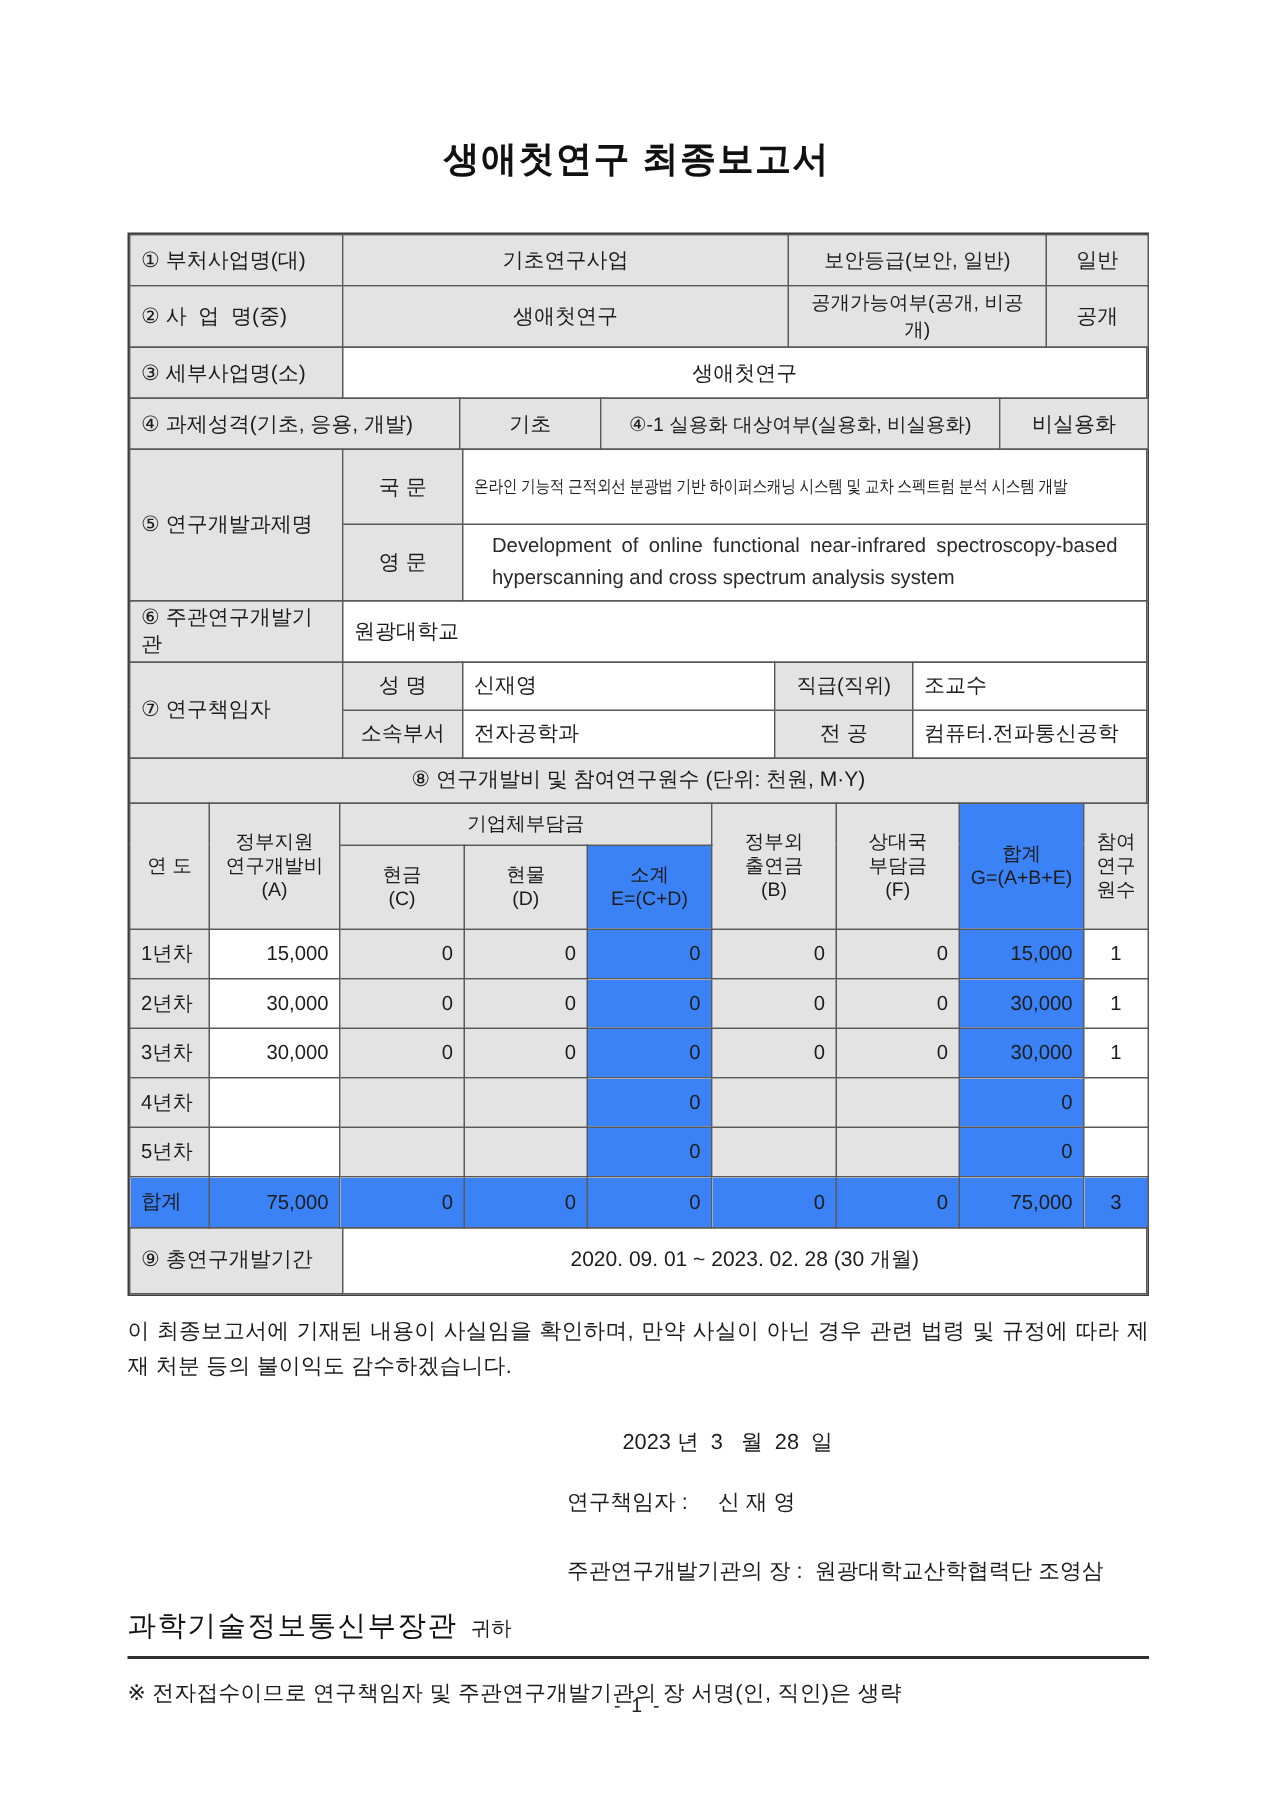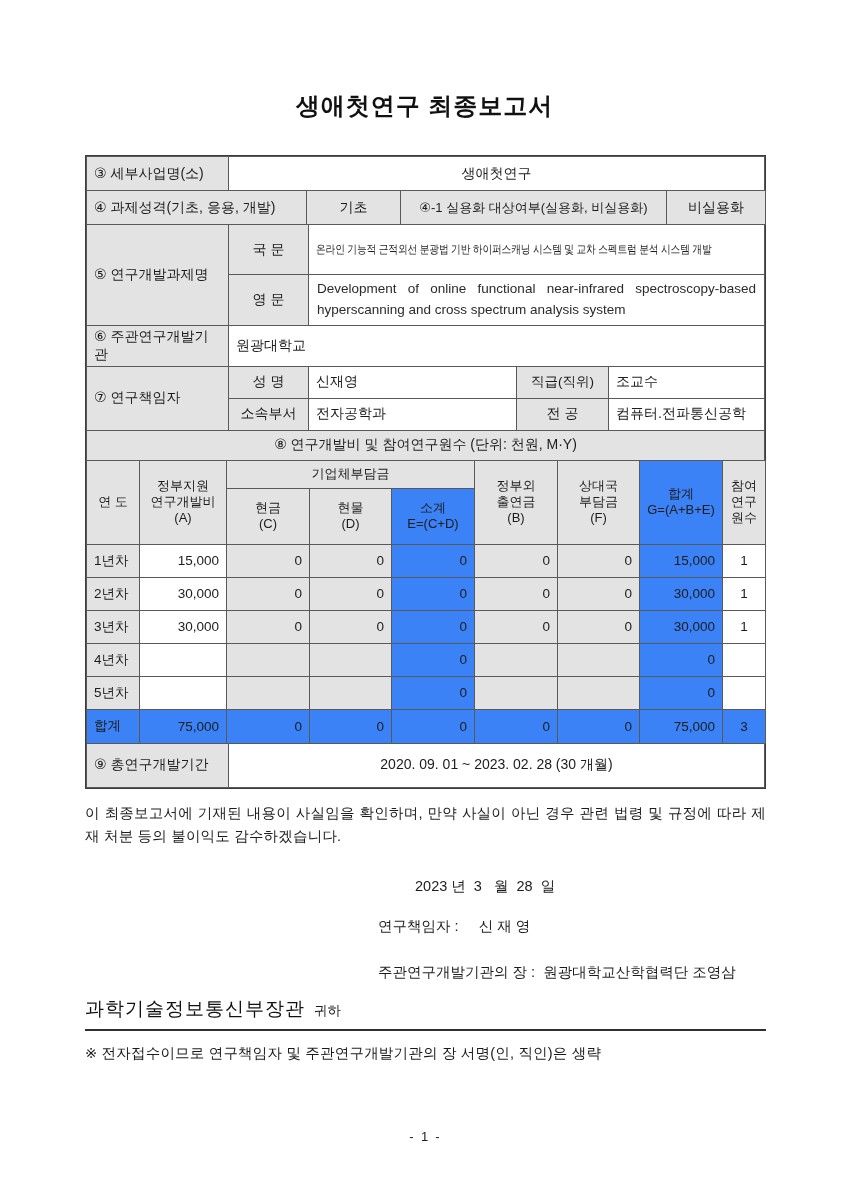--- a/index.html
+++ b/index.html
@@ -18,21 +18,21 @@
   .w { background:#ffffff; }
   .o { background:#3b82f6; }
   .ctr { text-align:center; }
   .lft { text-align:left; }
   .rgt { text-align:right; }
   .pre { white-space:pre-wrap; }
   .nl { white-space:pre-line; line-height:1.25; }
   .banner { font-size:14px; }
   .bh { font-size:13px; line-height:1.25; }
   .bd { font-size:13.5px; }
-  .eng { font-size:13.5px; text-align:justify; line-height:1.55; color:#2a2a2a; padding:4px 8px; }
+  .eng { font-size:13.5px; text-align:justify; line-height:1.55; color:#2a2a2a; padding:4px 19px; }
   .kor-wrap { overflow:hidden;border-radius:10px; }
   .kor-title { white-space:nowrap; transform:scaleX(0.85); transform-origin:left center;
                font-size:11.5px; letter-spacing:-0.2px; }
   .decl { margin-top:13px; font-size:14.5px; line-height:1.62; text-align:justify;
           color:#1c1c1c; letter-spacing:0.2px; }
   .sig { margin-top:28px; font-size:14.5px; color:#1c1c1c; }
   .sig div { white-space:pre; }
   .sig-date { padding-left:330px; }
   .sig-pi { padding-left:293px; margin-top:21px; }
   .sig-head { padding-left:293px; margin-top:27px; }
@@ -47,20 +47,42 @@
 </head>
 <body>
 
 <div class="page">
 
   <div class="title">생애첫연구  최종보고서</div>
 
   <div class="content">
     <div class="form-wrap">
 
+      <table class="ft">
+        <colgroup>
+            <col style="width:142px">
+            <col style="width:297px">
+            <col style="width:172px">
+            <col style="width:68px">
+          </colgroup>
+        <tbody>
+            <tr style="height:34px">
+          <td class="g lft pre">① 부처사업명(대)</td>
+          <td class="g ctr">기초연구사업</td>
+          <td class="g ctr" style="font-size:13.5px">보안등급(보안, 일반)</td>
+          <td class="g ctr">일반</td>
+        </tr>
+        <tr style="height:34px">
+          <td class="g lft pre">② 사  업  명(중)</td>
+          <td class="g ctr">생애첫연구</td>
+          <td class="g ctr" style="font-size:13px">공개가능여부(공개, 비공개)</td>
+          <td class="g ctr">공개</td>
+        </tr>
+      </tbody>
+        </table>
 
       <table class="ft">
         <colgroup>
             <col style="width:142px">
             <col>
           </colgroup>
         <tbody>
             <tr style="height:34px">
           <td class="g lft pre">③ 세부사업명(소)</td>
           <td class="w ctr">생애첫연구</td>

